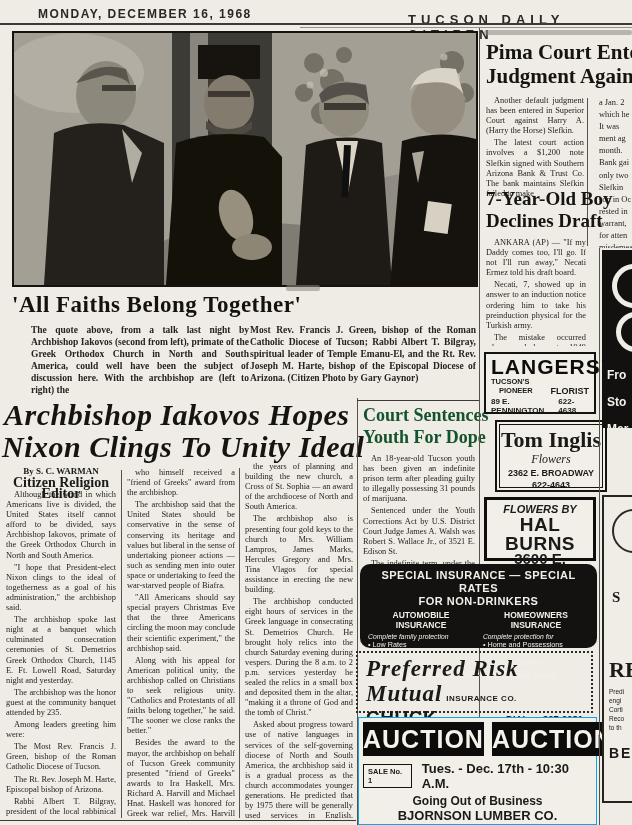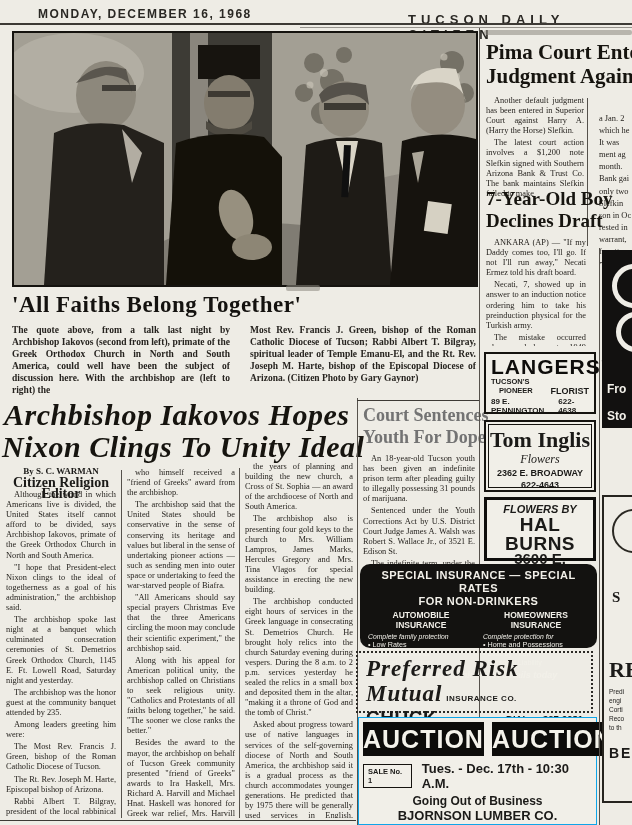--- a/index.html
+++ b/index.html
@@ -20,21 +20,21 @@
 
   
   .cap-title{font-size:23px;font-weight:bold;text-align:left;letter-spacing:.5px;color:#14120f;}
   .cap-col{font-size:9.5px;font-weight:bold;line-height:12px;text-align:justify;color:#26231f;}
 
   
   .main-head{font-size:30px;font-weight:bold;font-style:italic;line-height:33px;
              letter-spacing:.5px;color:#16140f;white-space:nowrap;}
   .h-serif-lg{font-size:21px;font-weight:bold;line-height:24px;color:#16140f;white-space:nowrap;}
   .h-serif-md{font-size:19px;font-weight:bold;line-height:22px;color:#16140f;white-space:nowrap;}
-  .h-serif-court{font-size:18px;font-weight:bold;line-height:22px;color:#737373;white-space:nowrap;}
+  .h-serif-court{font-size:18px;font-weight:bold;line-height:22px;color:#14532d;white-space:nowrap;}
 
   .byline{font-size:9px;font-weight:bold;text-align:center;line-height:11px;}
 
   .body-col{font-size:8.4px;line-height:10.1px;text-align:justify;overflow:hidden;
             color:#211e1a;}
   .body-col p,.para{margin:0 0 2px 0;text-indent:8px;}
   .frag-line{white-space:nowrap;overflow:hidden;}
 
   
   .ad-box{box-sizing:border-box;background:#f1efe8;}
@@ -168,21 +168,21 @@
       <ellipse cx="424" cy="72" rx="27" ry="30" fill="#948d80"></ellipse>
       <path d="M396,58 Q404,30 442,36 L452,70 Q448,42 400,52 Z" fill="#d9d4c7"></path>
       <path d="M388,108 Q424,96 462,106 L462,252 L376,252 Z" fill="#16130e"></path>
       <rect x="414" y="168" width="24" height="30" fill="#d6d1c3" transform="rotate(8 414 168)"></rect>
       <path d="M398,120 L410,118 L404,150 Z" fill="#cfcabc" opacity="0.8"></path>
     </svg>
   </div>
   <div class="abs smudge" style="left:286px;top:285px;width:34px;height:6px;"></div>
 
   <div class="abs cap-title" style="left:12px;top:292px;width:462px;">'All Faiths Belong Together'</div>
-  <div class="abs cap-col" style="left:12px;top:324px;width:218px;">The quote above, from a talk last night by Archbishop Iakovos (second from left), primate of the Greek Orthodox Church in North and South America, could well have been the subject of discussion here. With the archbishop are (left to right) the</div>
+  <div class="abs cap-col" style="left:31px;top:324px;width:218px;">The quote above, from a talk last night by Archbishop Iakovos (second from left), primate of the Greek Orthodox Church in North and South America, could well have been the subject of discussion here. With the archbishop are (left to right) the</div>
   <div class="abs cap-col" style="left:250px;top:324px;width:226px;">Most Rev. Francis J. Green, bishop of the Roman Catholic Diocese of Tucson; Rabbi Albert T. Bilgray, spiritual leader of Temple Emanu-El, and the Rt. Rev. Joseph M. Harte, bishop of the Episcopal Diocese of Arizona. (Citizen Photo by Gary Gaynor)</div>
 
   <div class="abs main-head" style="left:4px;top:398px;">Archbishop Iakovos Hopes</div>
   <div class="abs main-head" style="left:2px;top:430px;">Nixon Clings To Unity Ideal</div>
 
   <div class="abs" style="left:6px;top:466px;width:110px;">
     <div class="byline">By S. C. WARMAN</div>
     <div class="byline" style="font-size:14px;">Citizen Religion Editor</div>
   </div>
   <div class="abs body-col" style="left:6px;top:490px;width:110px;height:328px;">
@@ -228,21 +228,21 @@
   <div class="vr" style="left:479px;top:28px;height:797px;"></div>
 
   <div class="abs smudge" style="left:484px;top:30px;width:148px;height:5px;"></div>
   <div class="abs h-serif-lg" style="left:486px;top:40px;">Pima Court Enters</div>
   <div class="abs h-serif-lg" style="left:486px;top:64px;">Judgment Against</div>
   <div class="abs body-col" style="left:486px;top:96px;width:98px;height:116px;">
       <p class="para">Another default judgment has been entered in Superior Court against Harry A. (Harry the Horse) Slefkin.</p>
       <p class="para">The latest court action involves a $1,200 note Slefkin signed with Southern Arizona Bank &amp; Trust Co. The bank maintains Slefkin failed to make</p>
     </div>
   <div class="vr" style="left:587px;top:98px;height:148px;"></div>
-  <div class="abs body-col" style="left:591px;top:98px;width:41px;height:150px;text-align:left;margin-top:16px;">
+  <div class="abs body-col" style="left:591px;top:98px;width:41px;height:150px;text-align:left;">
       <p class="frag-line">a Jan. 2</p>
       <p class="frag-line">which he</p>
       <p class="frag-line">It was</p>
       <p class="frag-line">ment ag</p>
       <p class="frag-line">month.</p>
       <p class="frag-line">Bank gai</p>
       <p class="frag-line">only two</p>
       <p class="frag-line">Slefkin</p>
       <p class="frag-line">son in Oc</p>
       <p class="frag-line">rested in</p>
@@ -267,21 +267,21 @@
         <div class="langers-sub" style="padding-left:8px;">PIONEER</div>
       </div>
       <div class="langers-sub" style="font-size:9px;align-self:flex-end;">FLORIST</div>
     </div>
     <div class="langers-row">
       <span>89 E. PENNINGTON</span>
       <span>622-4638</span>
     </div>
   </div>
 
-  <div class="abs ad-box inglis" style="left:484px;top:420px;width:112px;height:72px;">
+  <div class="abs ad-box inglis" style="left:495px;top:420px;width:112px;height:72px;">
     <div class="inglis-name">Tom Inglis</div>
     <div class="inglis-flowers">Flowers</div>
     <div class="inglis-addr">2362 E. BROADWAY</div>
     <div class="inglis-addr">622-4643</div>
   </div>
 
   <div class="abs ad-box halburns" style="left:484px;top:497px;width:112px;height:64px;">
     <div class="hb-by">FLOWERS BY</div>
     <div class="hb-name">HAL BURNS</div>
     <div class="hb-addr">3600 E. SPEEDWAY</div>
@@ -344,21 +344,21 @@
     </div>
     <div class="auc-line" style="font-size:12px;margin-top:3px;">Going Out of Business</div>
     <div class="auc-line" style="font-size:13px;">BJORNSON LUMBER CO.</div>
 
   </div>
 
   <div class="vr" style="left:599px;top:248px;height:577px;"></div>
   <div class="abs strip-black" style="left:602px;top:250px;width:30px;height:178px;">
     <div class="strip-circle" style="position:absolute;left:10px;top:14px;width:34px;height:34px;"></div>
     <div class="strip-circle" style="position:absolute;left:14px;top:62px;width:30px;height:30px;"></div>
-    <div style="position:absolute;left:5px;top:120px;">
+    <div style="position:absolute;left:5px;top:106px;">
         <p class="strip-frag">Fro</p>
         <p class="strip-frag">Sto</p>
         <p class="strip-frag">Mer</p>
       </div>
   </div>
   <div class="abs rbox" style="left:602px;top:495px;width:34px;height:308px;">
     <div class="strip-circle" style="border-color:#2b2923;border-width:2px;position:absolute;left:8px;top:12px;width:40px;height:40px;"></div>
     <div style="position:absolute;left:8px;top:92px;font-size:15px;font-weight:bold;">S</div>
     <div style="position:absolute;left:5px;top:160px;font-size:22px;font-weight:bold;">RE</div>
     <div style="position:absolute;left:5px;top:190px;font-size:6.5px;line-height:9px;font-family:'Liberation Sans',sans-serif;">

